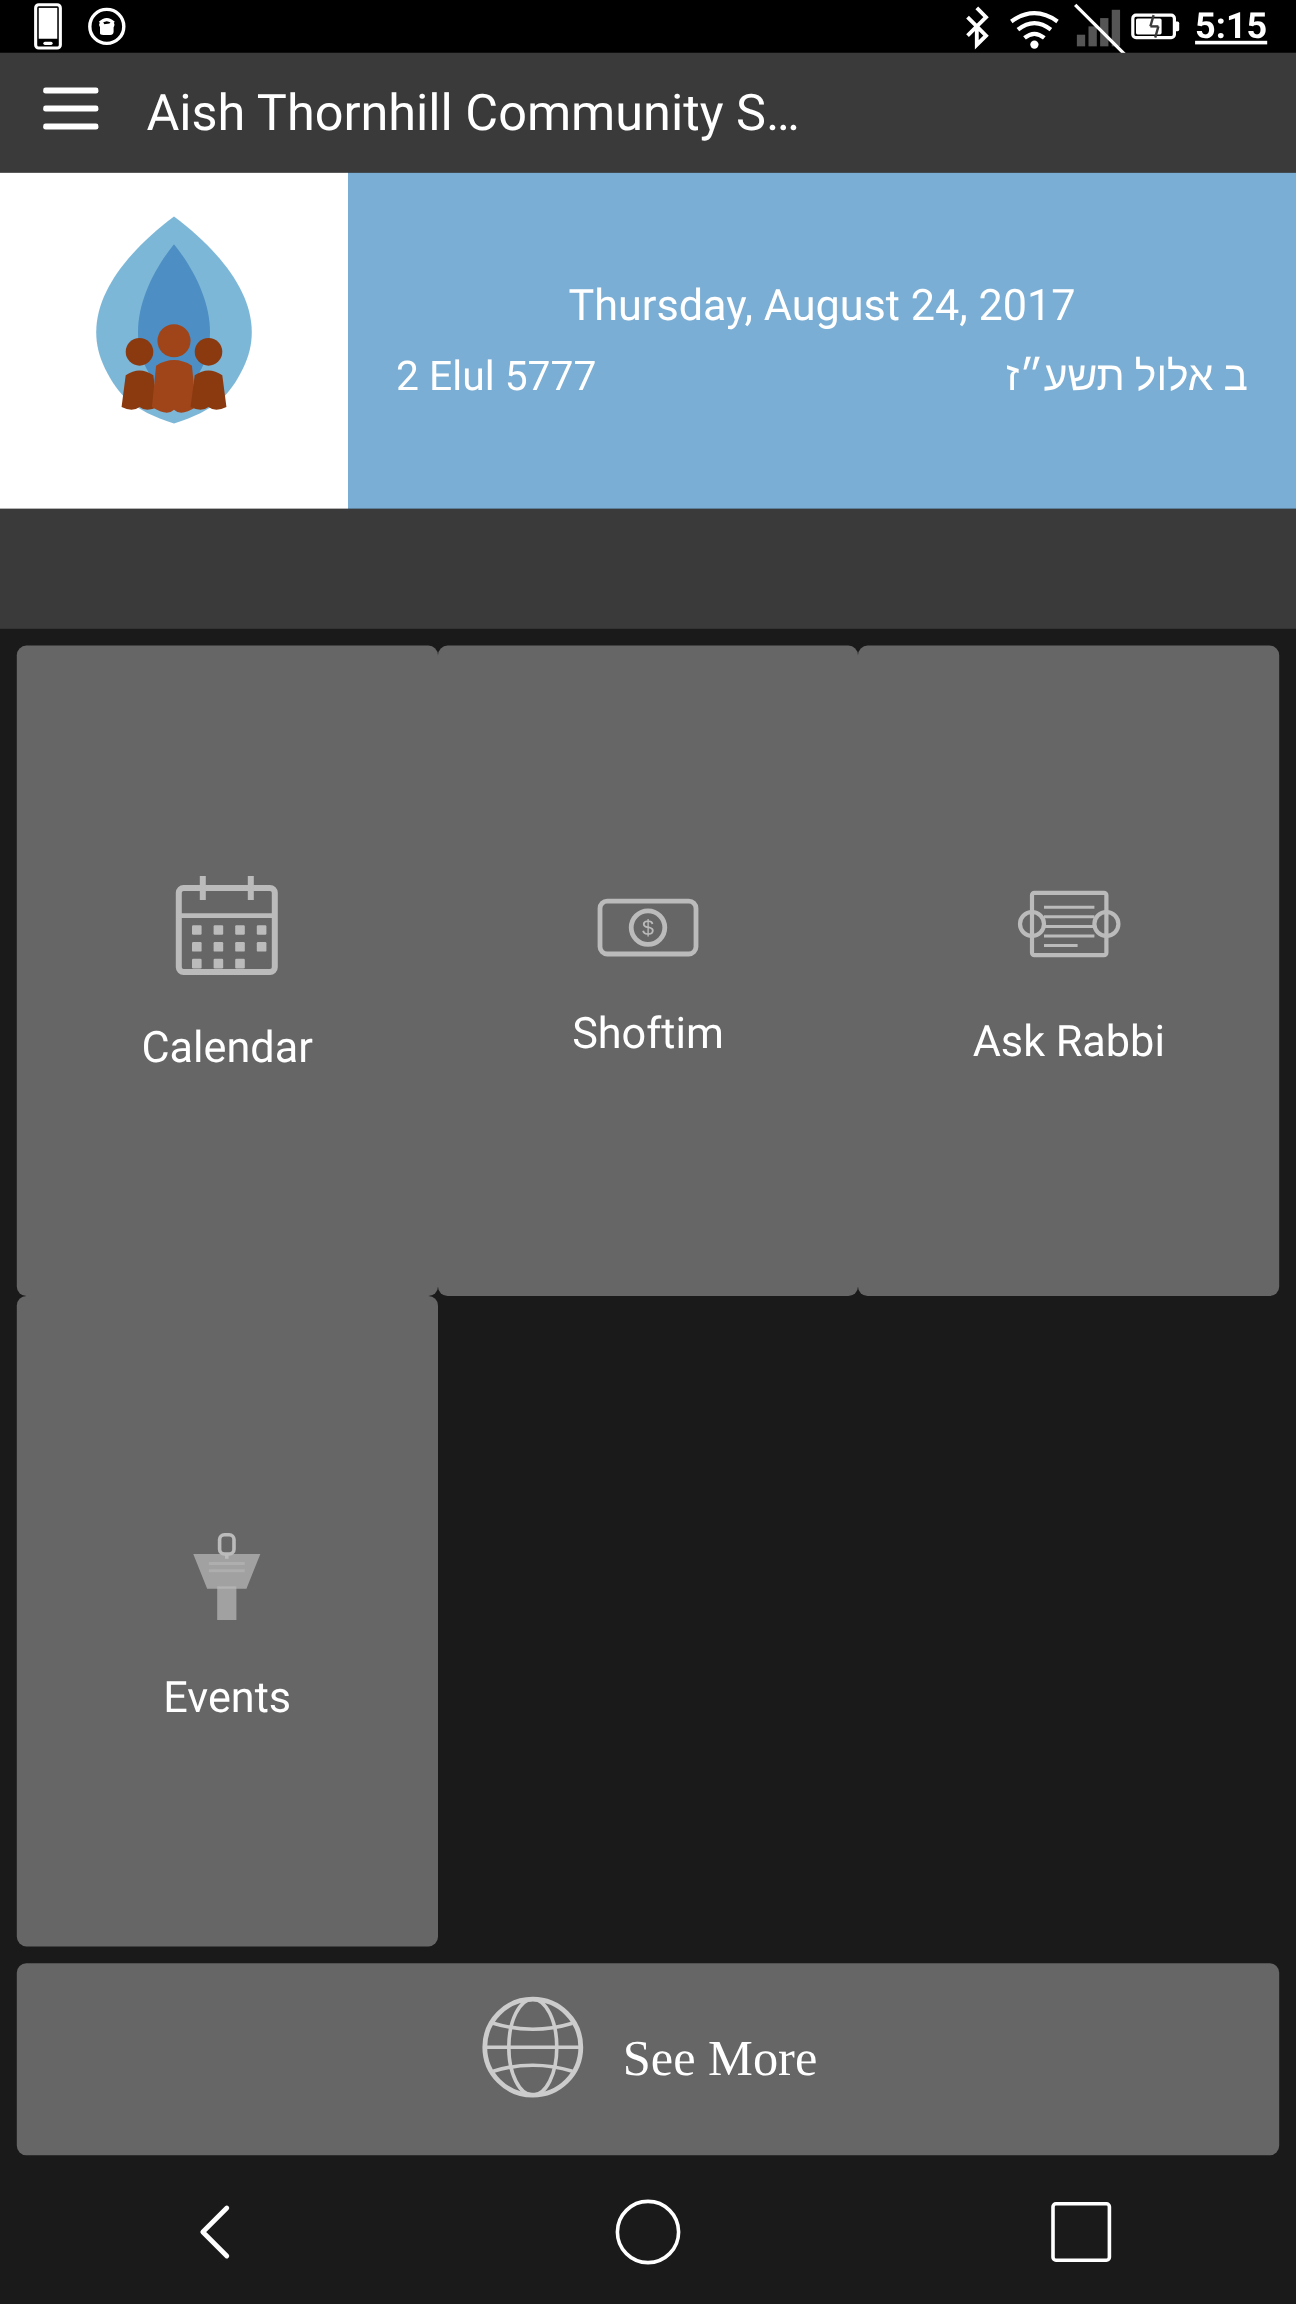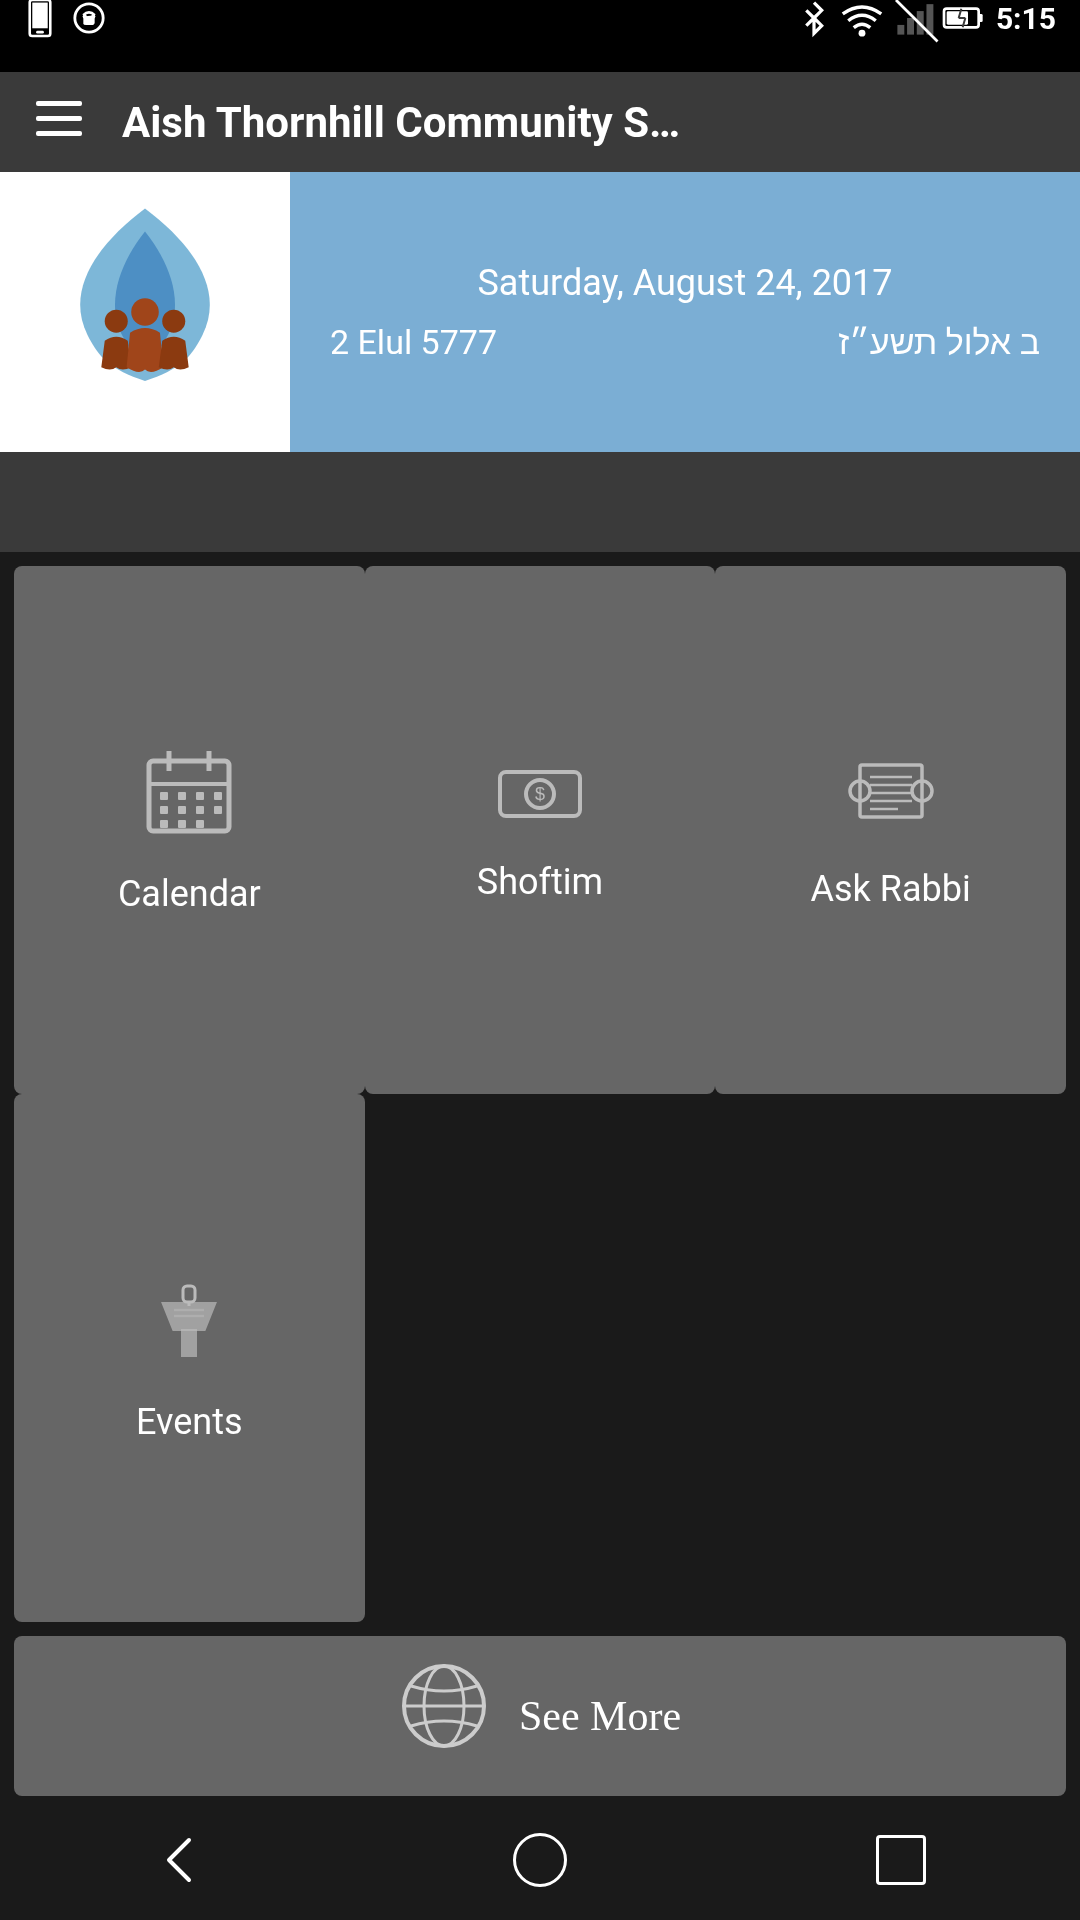--- a/index.html
+++ b/index.html
@@ -10,28 +10,29 @@
       min-height: 1920px;
       background: #1a1a1a;
       font-family: 'Roboto', Arial, sans-serif;
       display: flex;
       flex-direction: column;
     }
 
     
     .status-bar {
       background: #000;
-      height: 72px;
-      display: flex;
-      align-items: flex-start;
+      height: 44px;
+      display: flex;
+      align-items: center;
       justify-content: space-between;
       padding: 0 24px;
       color: white;
       font-size: 28px;
       flex-shrink: 0;
+      text-decoration: underline;
     }
     .status-bar-left {
       display: flex;
       align-items: center;
       gap: 16px;
     }
     .status-bar-right {
       display: flex;
       align-items: center;
       gap: 12px;
@@ -51,21 +52,21 @@
     .hamburger-icon {
       color: white;
       font-size: 40px;
       cursor: pointer;
       margin-right: 40px;
       line-height: 1;
     }
     .top-bar-title {
       color: white;
       font-size: 42px;
-      font-weight: bold;
+      font-weight: normal;
     }
 
     
     .hero-section {
       display: flex;
       height: 280px;
       flex-shrink: 0;
     }
     .logo-box {
       width: 290px;
@@ -270,21 +271,21 @@
       <path d="M65 125 Q75 118 85 125 L88 148 Q80 152 75 148 Q70 152 62 148 Z" fill="#8b3a10"></path>
 
       <circle cx="100" cy="100" r="12" fill="#a0451a"></circle>
       <path d="M87 118 Q100 110 113 118 L116 148 Q105 155 100 150 Q95 155 84 148 Z" fill="#a0451a"></path>
 
       <circle cx="125" cy="108" r="10" fill="#8b3a10"></circle>
       <path d="M115 125 Q125 118 135 125 L138 148 Q130 152 125 148 Q120 152 112 148 Z" fill="#8b3a10"></path>
     </svg>
   </div>
   <div class="date-box">
-    <div class="date-main">Saturday, August 24, 2017</div>
+    <div class="date-main">Thursday, August 24, 2017</div>
     <div class="date-row">
       <span>2 Elul 5777</span>
       <span>ב אלול תשע״ז</span>
     </div>
   </div>
 </div>
 
 <div class="banner-strip"></div>
 
 <div class="grid-container">

